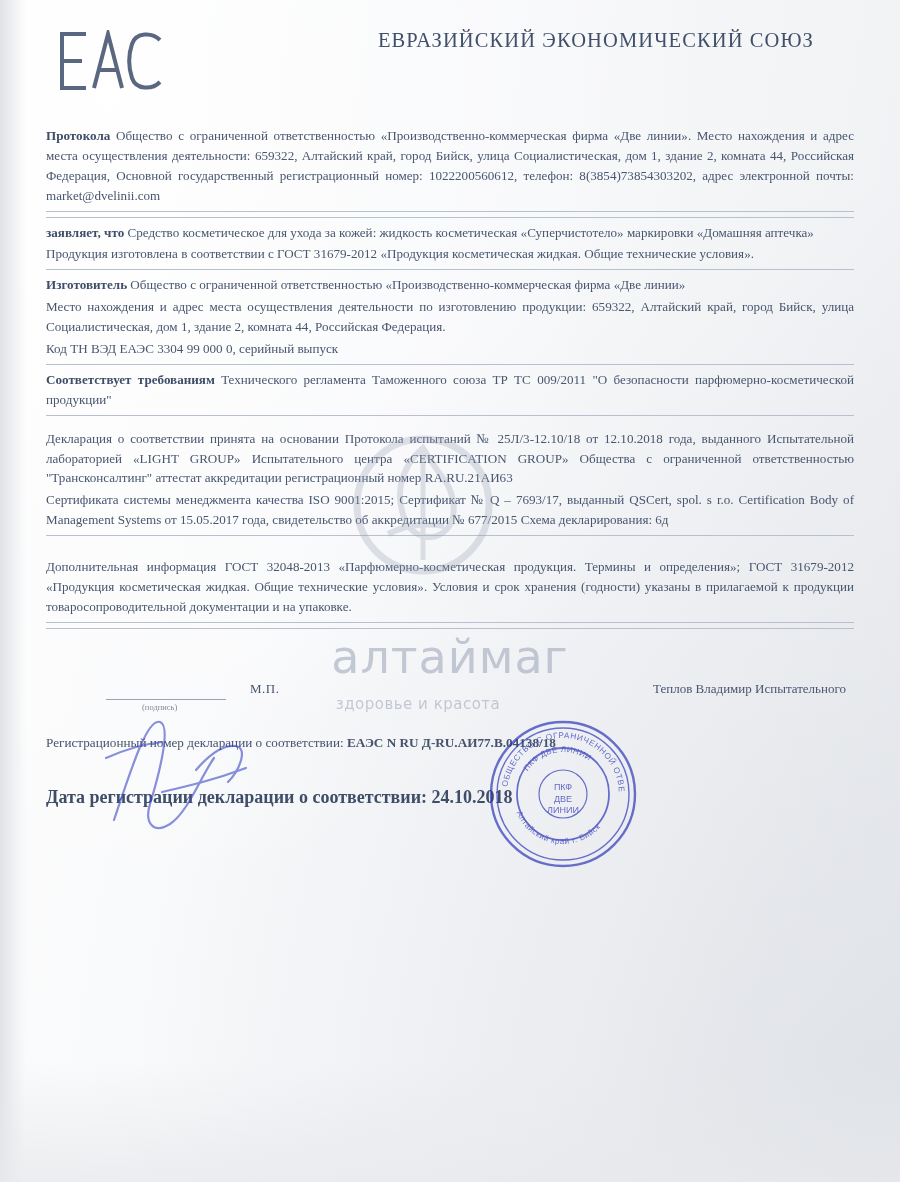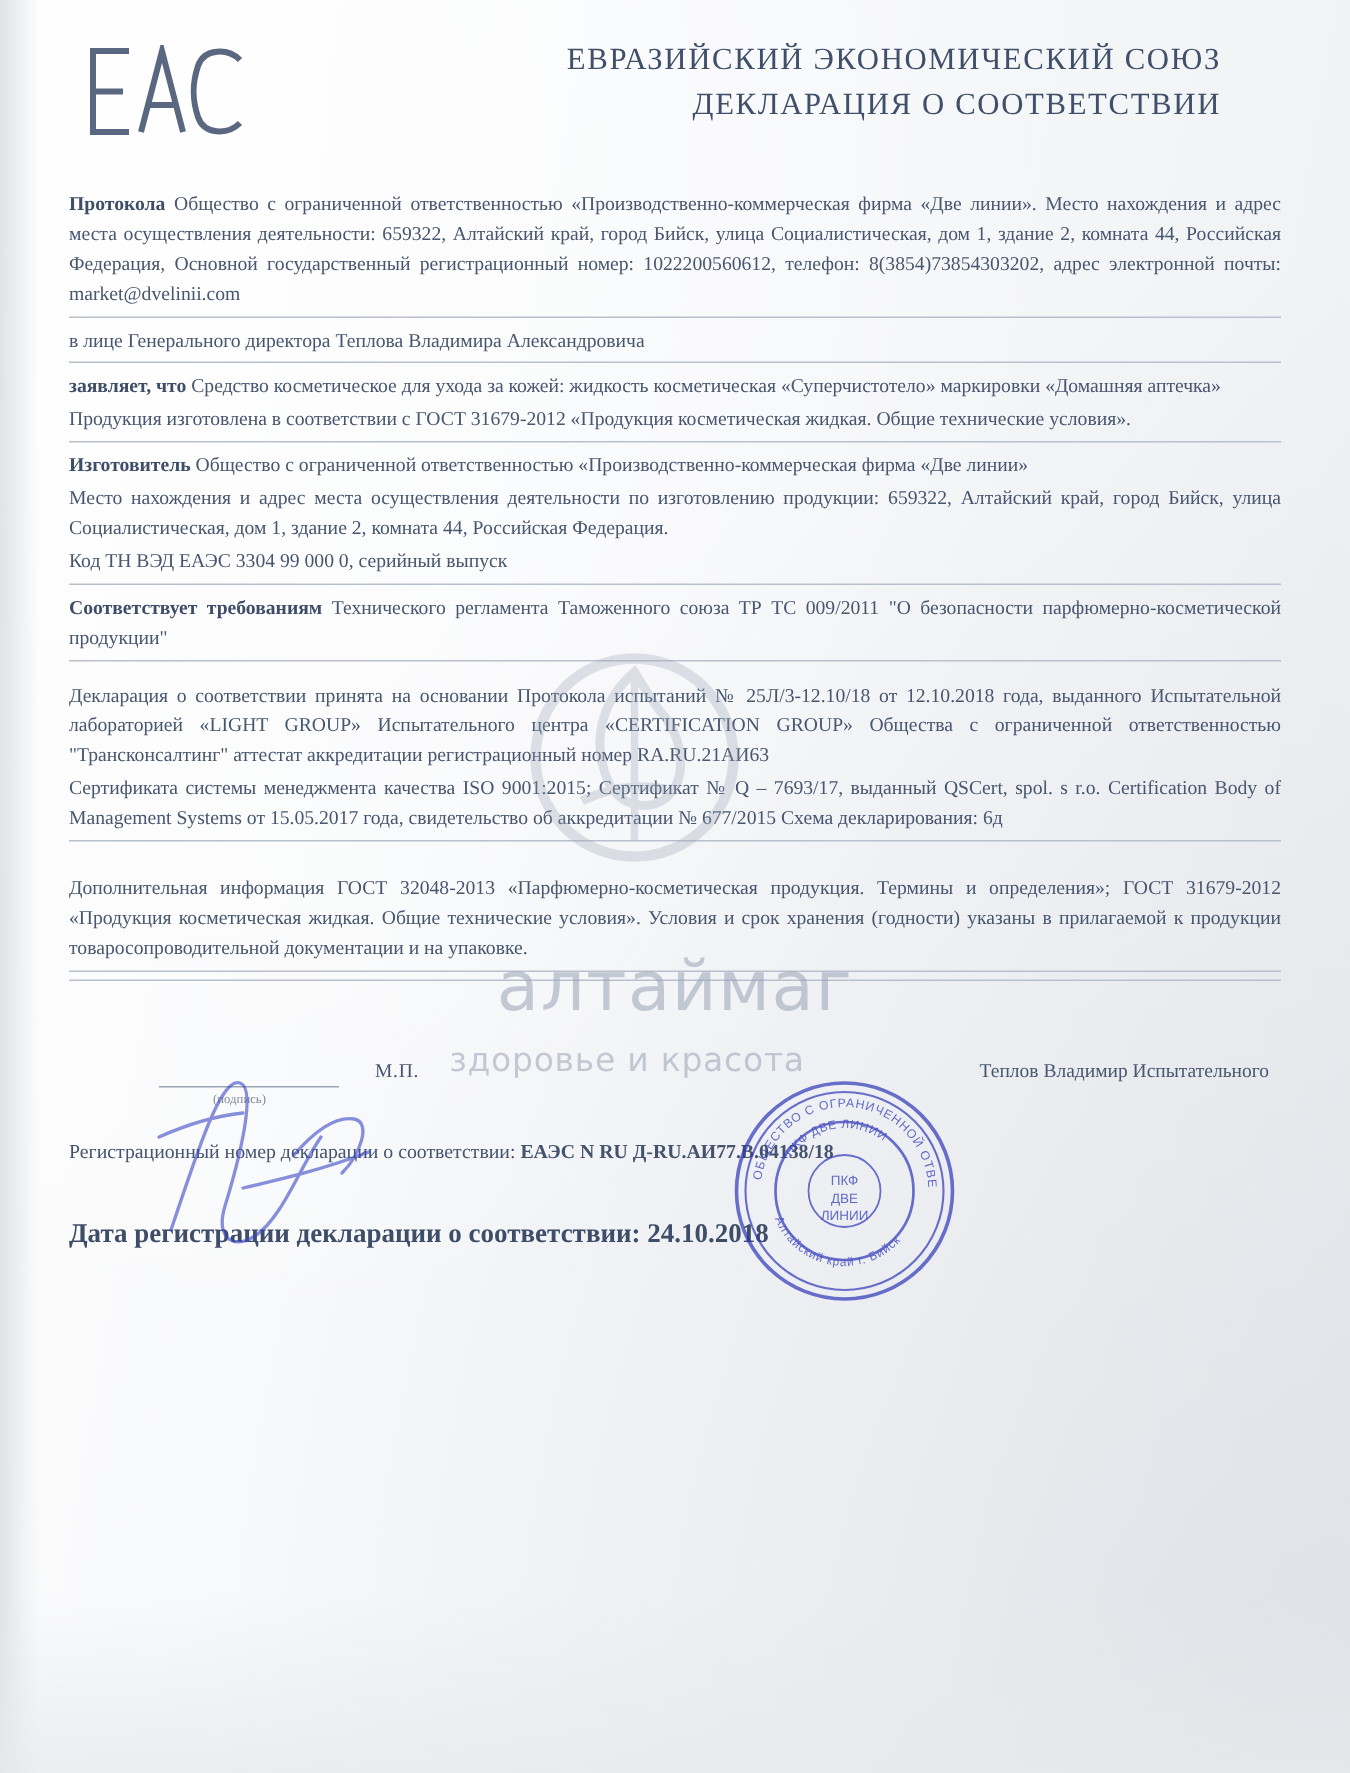--- a/index.html
+++ b/index.html
@@ -192,21 +192,21 @@
     opacity: .55;
     letter-spacing: 1px;
   }
   .wm-sub {
     position: absolute;
     left: 0;
     top: 265px;
     width: 836px;
     text-align: center;
     font-family: "DejaVu Sans", sans-serif;
-    font-size: 22px;
+    font-size: 15px;
     color: #9aa3b6;
     opacity: .55;
     letter-spacing: .5px;
   }
 
   
   .stamp {
     position: absolute;
     left: 487px;
     top: 718px;
@@ -244,34 +244,32 @@
 
           <path d="M38 58 L52 4 L66 58"></path>
           <path d="M43 40 L61 40"></path>
 
           <path d="M104 10 C96 2, 80 2, 76 14 C72 26, 72 36, 76 48 C80 60, 96 60, 104 52"></path>
         </g>
       </svg>
     </div>
     <div class="header-titles">
       <div class="title-main">ЕВРАЗИЙСКИЙ ЭКОНОМИЧЕСКИЙ СОЮЗ</div>
-      <div class="title-sub">ДЕКЛАРАЦИЯ О СООТВЕТСТВИИ</div>
     </div>
   </div>
 
   <div class="doc-body">
 
     <p class="para">
       <span class="bold">Протокола</span>
       <span>Общество с ограниченной ответственностью «Производственно-коммерческая фирма «Две линии». Место нахождения и адрес места осуществления деятельности: 659322, Алтайский край, город Бийск, улица Социалистическая, дом 1, здание 2, комната 44, Российская Федерация, Основной государственный регистрационный номер: 1022200560612, телефон: 8(3854)73854303202, адрес электронной почты: market@dvelinii.com</span>
     </p>
 
     <hr class="rule">
 
-    <p class="para">в лице Генерального директора Теплова Владимира Александровича</p>
 
     <hr class="rule">
 
     <p class="para">
       <span class="bold">заявляет, что</span>
       <span>Средство косметическое для ухода за кожей: жидкость косметическая «Суперчистотело» маркировки «Домашняя аптечка»</span>
     </p>
 
     <p class="para">Продукция изготовлена в соответствии с ГОСТ 31679-2012 «Продукция косметическая жидкая. Общие технические условия».</p>
 

